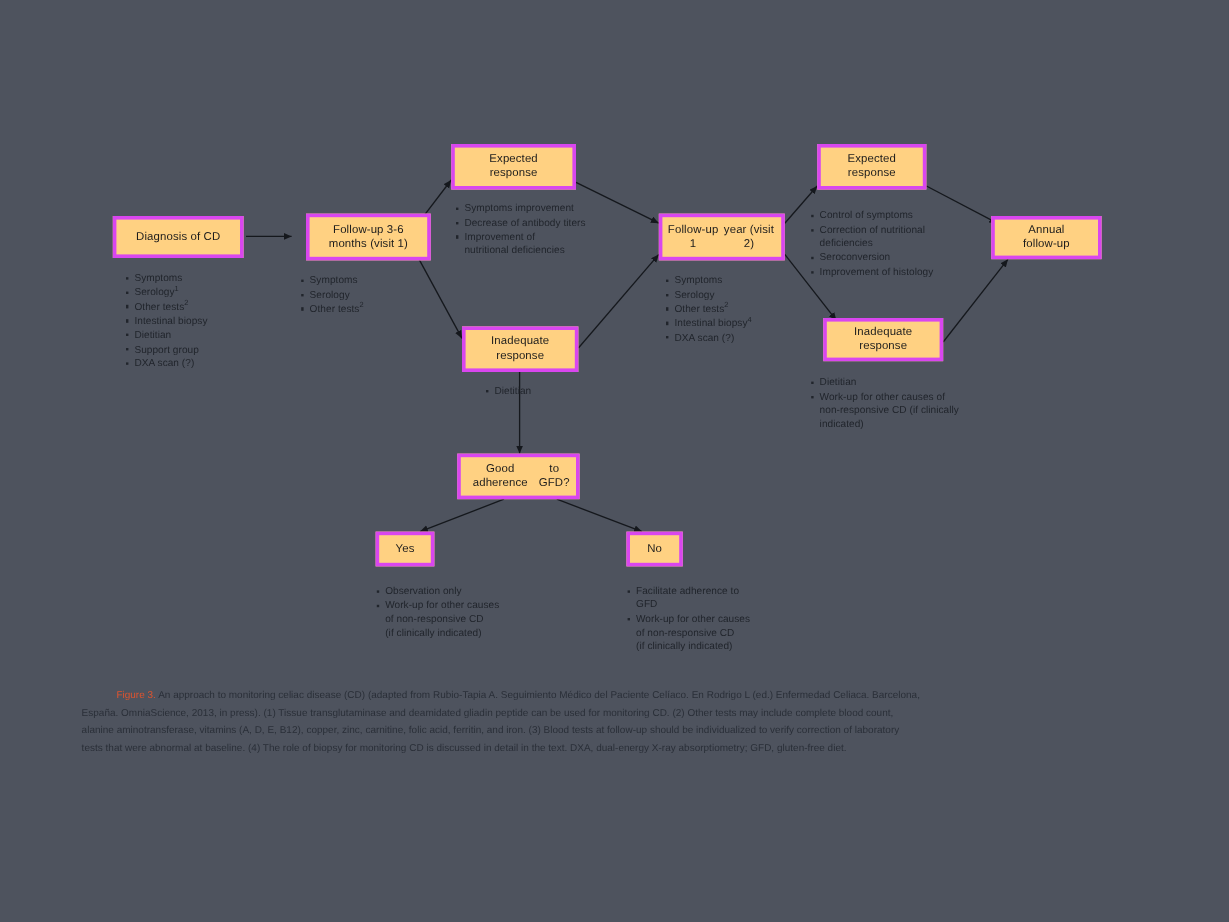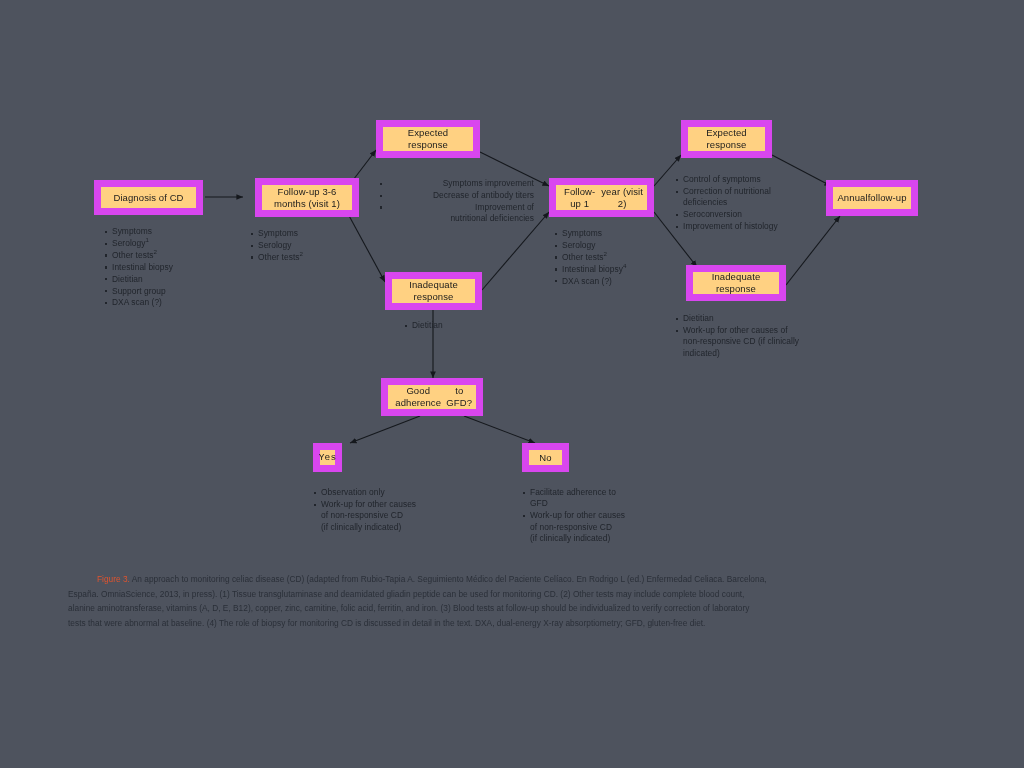--- a/index.html
+++ b/index.html
@@ -24,21 +24,21 @@
   #figure-area {
     position: absolute;
     left: 0; top: 0;
     width: 1024px;
     height: 768px;
   }
 
   .box {
     position: absolute;
     background: #ffd182;
-    border: 7px solid #d946ef;
+    border: 3px solid #d946ef;
     color: #1c1c1c;
     font-size: 9.5px;
     line-height: 12px;
     text-align: center;
     display: flex;
     align-items: center;
     justify-content: center;
     box-sizing: border-box;
     padding: 2px 3px;
     letter-spacing: 0.1px;
@@ -164,21 +164,21 @@
         <li><span>Symptoms</span></li>
         <li><span>Serology</span></li>
         <li><span>Other tests</span><sup>2</sup></li>
       </ul>
     </div>
 
     <div class="box" style="left:376px; top:120px; width:104px; height:38px; flex-direction:column;">
       <span>Expected</span>
       <span>response</span>
     </div>
-    <div class="bullets" style="left:379px; top:178px; width:155px;text-align:right;">
+    <div class="bullets" style="left:379px; top:168px; width:155px;">
       <ul>
         <li><span>Symptoms improvement</span></li>
         <li><span>Decrease of antibody titers</span></li>
         <li><span>Improvement of
 nutritional deficiencies</span></li>
       </ul>
     </div>
 
     <div class="box" style="left:385px; top:272px; width:97px; height:38px; flex-direction:column;">
       <span>Inadequate</span>
@@ -224,31 +224,31 @@
     </div>
     <div class="bullets" style="left:675px; top:313px; width:175px;">
       <ul>
         <li><span>Dietitian</span></li>
         <li><span>Work-up for other causes of
 non-responsive CD (if clinically
 indicated)</span></li>
       </ul>
     </div>
 
-    <div class="box" style="left:826px; top:180px; width:92px; height:36px; flex-direction:row;">
+    <div class="box" style="left:826px; top:180px; width:92px; height:36px; flex-direction:column;">
       <span>Annual</span>
       <span>follow-up</span>
     </div>
 
     <div class="box" style="left:381px; top:378px; width:102px; height:38px; flex-direction:row;">
       <span>Good adherence</span>
       <span>to GFD?</span>
     </div>
 
-    <div class="box" style="left:313px; top:443px; width:29px; height:29px;font-family:Liberation Mono, monospace;">
+    <div class="box" style="left:313px; top:443px; width:49px; height:29px;">
       <span>Yes</span>
     </div>
     <div class="bullets" style="left:313px; top:487px; width:160px;">
       <ul>
         <li><span>Observation only</span></li>
         <li><span>Work-up for other causes
 of non-responsive CD
 (if clinically indicated)</span></li>
       </ul>
     </div>

